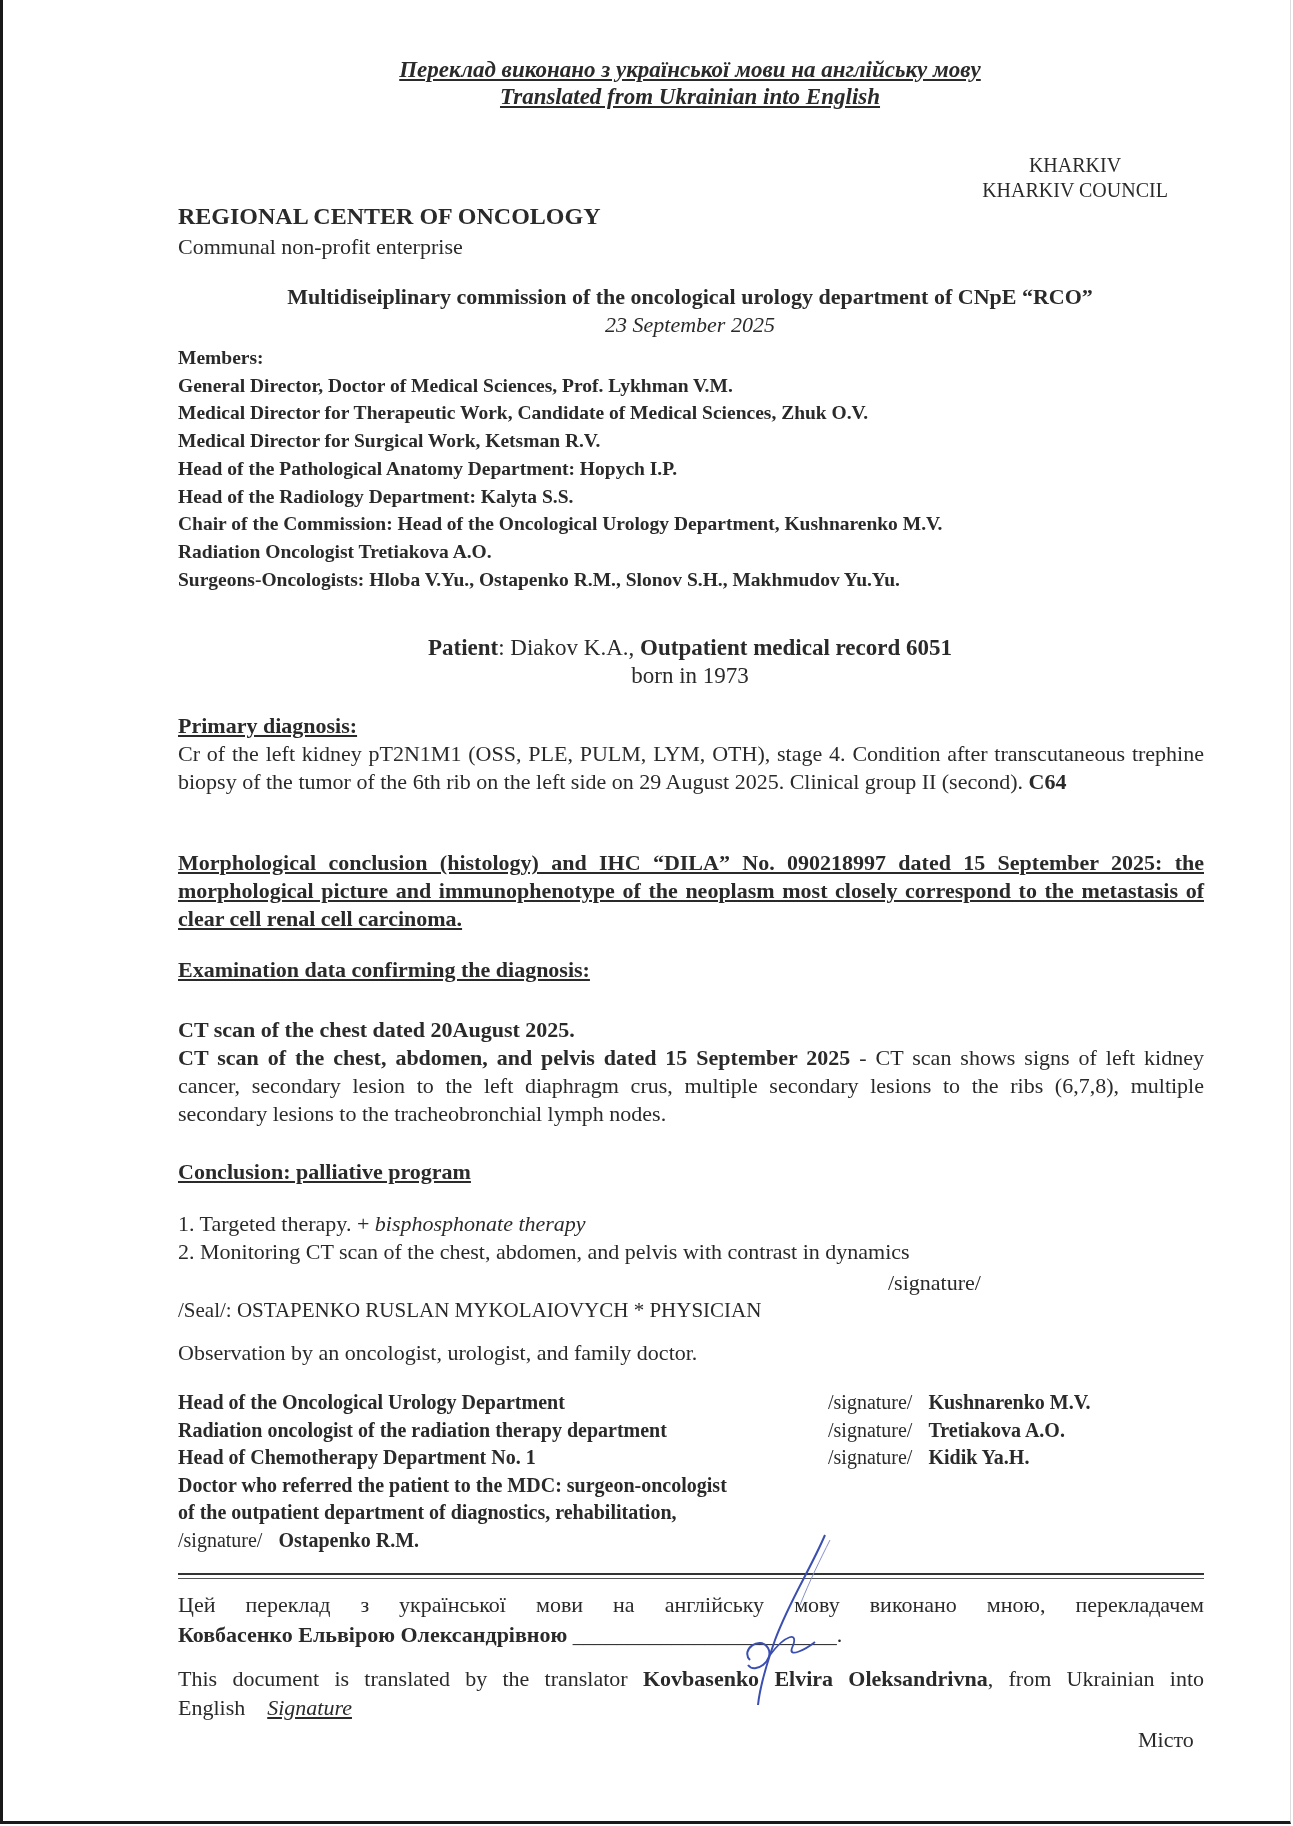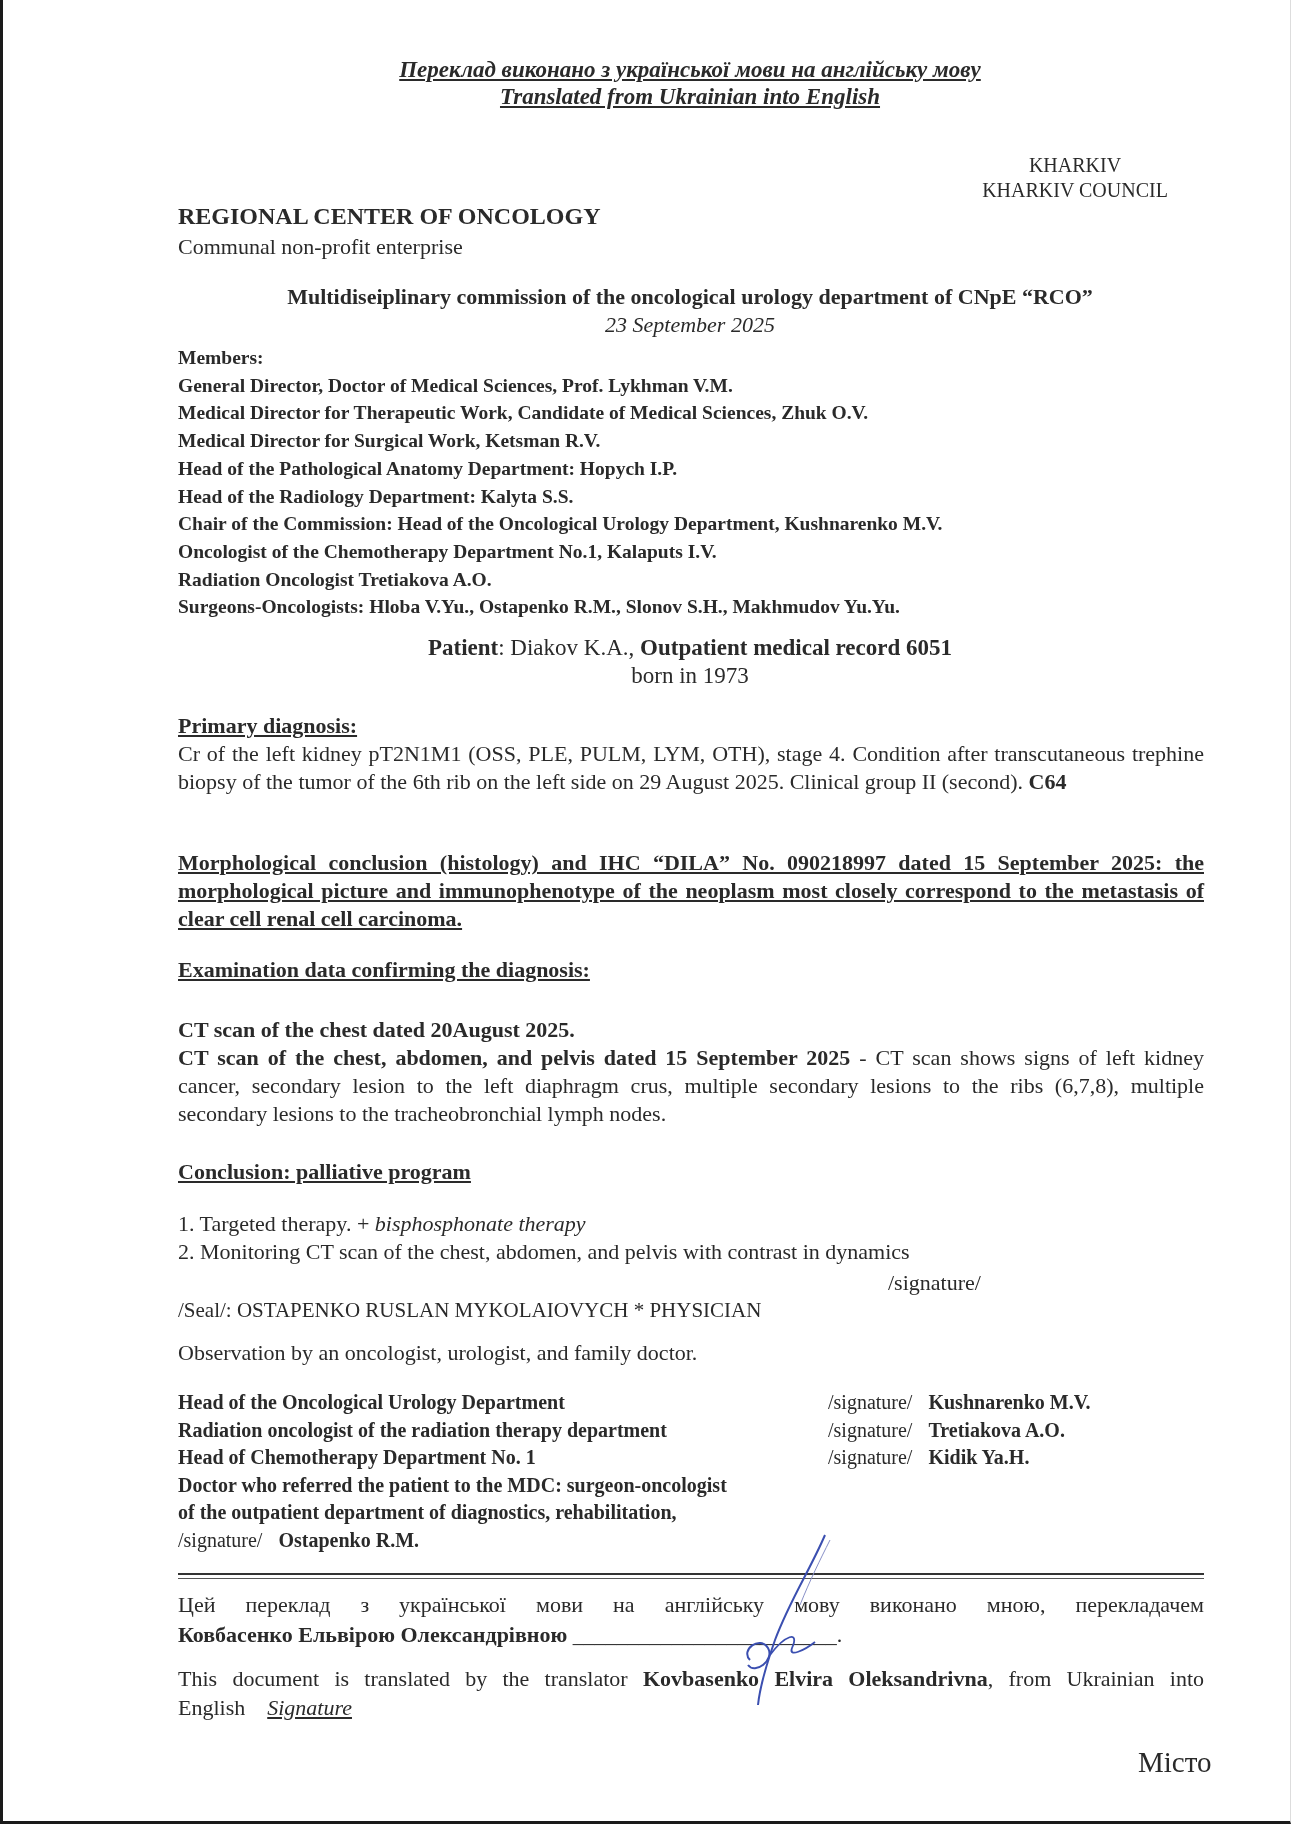--- a/index.html
+++ b/index.html
@@ -51,21 +51,20 @@
 <div class="abs comm-date">23 September 2025</div>
 
 <div class="abs members">
   <div>Members:</div>
   <div>General Director, Doctor of Medical Sciences, Prof. Lykhman V.M.</div>
   <div>Medical Director for Therapeutic Work, Candidate of Medical Sciences, Zhuk O.V.</div>
   <div>Medical Director for Surgical Work, Ketsman R.V.</div>
   <div>Head of the Pathological Anatomy Department: Hopych I.P.</div>
   <div>Head of the Radiology Department: Kalyta S.S.</div>
   <div>Chair of the Commission: Head of the Oncological Urology Department, Kushnarenko M.V.</div>
-  <div>Oncologist of the Chemotherapy Department No.1, Kalaputs I.V.</div>
   <div>Radiation Oncologist Tretiakova A.O.</div>
   <div>Surgeons-Oncologists: Hloba V.Yu., Ostapenko R.M., Slonov S.H., Makhmudov Yu.Yu.</div>
 </div>
 
 <div class="abs patient">
   <div><span class="b">Patient</span><span>: Diakov K.A., </span><span class="b">Outpatient medical record 6051</span></div>
   <div>born in 1973</div>
 </div>
 
 <div class="abs section" style="top:712px;">
@@ -126,20 +125,20 @@
 
 <div class="abs section justify" style="top:1590px;font-size:22px;line-height:30px;">
   <div style="text-align:justify;text-align-last:justify;word-spacing:4px;">Цей переклад з української мови на англійську мову виконано мною, перекладачем</div>
   <div><span class="b">Ковбасенко Ельвірою Олександрівною</span> <span>________________________.</span></div>
 </div>
 
 <div class="abs section" style="top:1664px;font-size:22px;line-height:29px;">
   <div class="justify"><span>This document is translated by the translator </span><span class="b">Kovbasenko Elvira Oleksandrivna</span><span>, from Ukrainian into English</span>&nbsp;&nbsp;&nbsp;&nbsp;<span class="i u">Signature</span></div>
 </div>
 
-<div class="abs" style="left:1138px;top:1727px;font-size:29px;margin-top:19px;">Місто</div>
+<div class="abs" style="left:1138px;top:1727px;font-size:22px;">Місто</div>
 
 <svg class="scrawl" viewBox="0 0 120 180">
   <path d="M95 5 C80 40, 60 70, 45 110 C38 130, 30 155, 28 175" fill="none" stroke="#3b4fb0" stroke-width="2"></path>
   <path d="M20 130 C10 120, 30 105, 38 118 C45 130, 25 145, 18 135" fill="none" stroke="#3b4fb0" stroke-width="2"></path>
   <path d="M40 125 C55 105, 70 100, 62 118 C58 128, 75 120, 85 112" fill="none" stroke="#3b4fb0" stroke-width="1.8"></path>
   <path d="M100 10 C90 30, 80 50, 70 75" fill="none" stroke="#8890c8" stroke-width="1"></path>
 </svg>
 
 </body></html>

